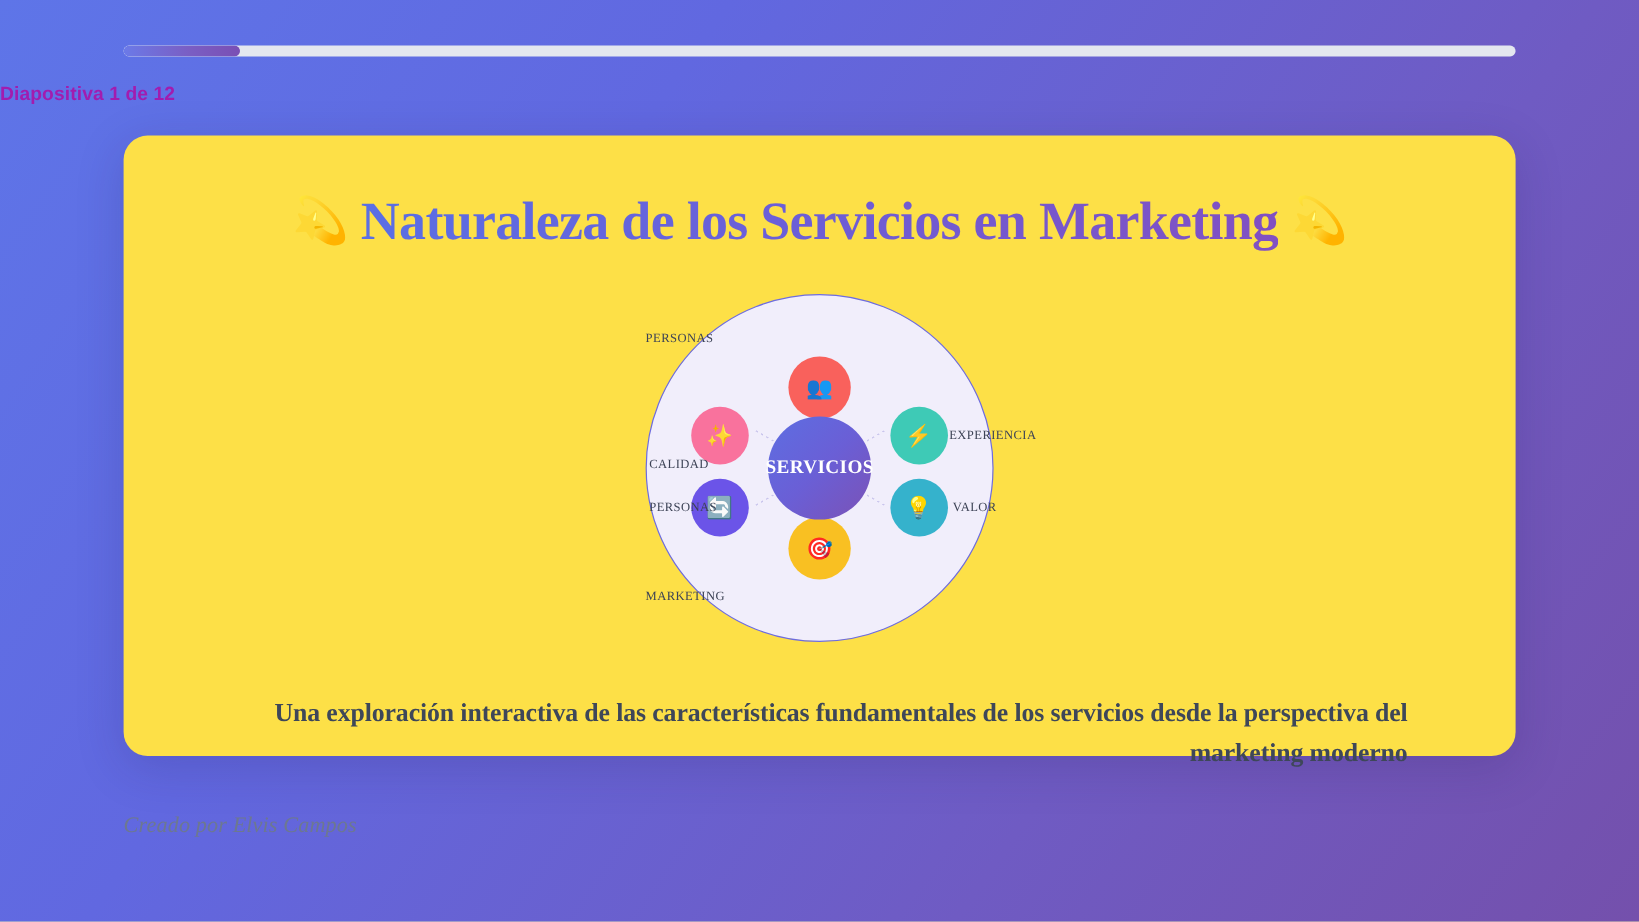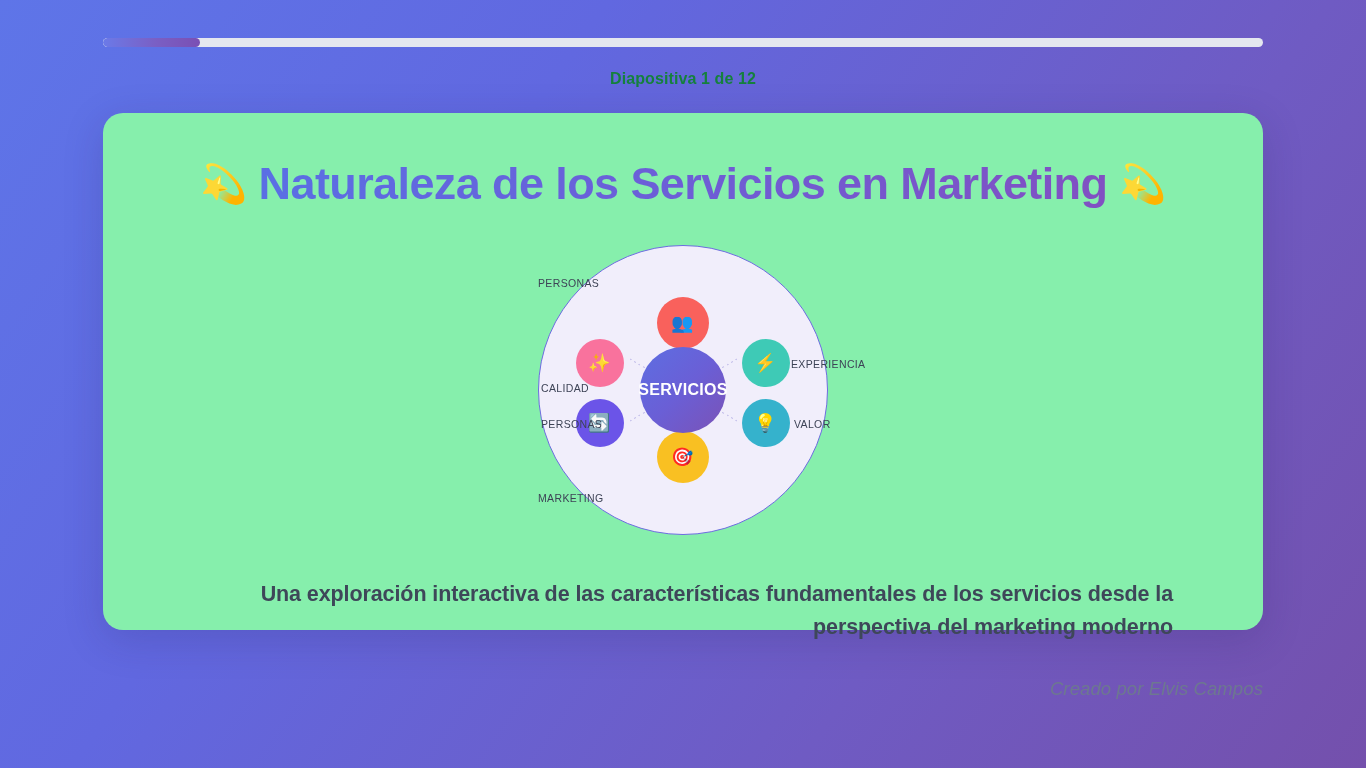--- a/index.html
+++ b/index.html
@@ -25,35 +25,35 @@
   #progress-fill {
     height:100%;
     width:8.33%;
     border-radius:6px;
     background: linear-gradient(90deg, #6b7ae8 0%, #7a5fc4 55%, #7a4fb4 100%);
   }
 
   #slide-counter {
     position:absolute;
     top:70px; left:0; width:100%;
-    text-align:center;
     font-size:16px;
     font-weight:bold;
-    color:#15803d;
+    color:#a21caf;
     letter-spacing:.1px;
   }
 
   
   #slide-card {
     position:absolute;
     left:103px; top:113px;
     width:1160px; height:517px;
-    background:#86efac;
+    background:#fde047;
     border-radius:20px;
     box-shadow:0 10px 40px rgba(40,30,90,.18);
+    font-family:Liberation Serif, serif;
   }
 
   
   #slide-title {
     position:absolute; top:45px; left:0; width:100%;
     text-align:center;
     font-size:45px;
     font-weight:bold;
     letter-spacing:-.6px;
     white-space:nowrap;
@@ -143,21 +143,21 @@
     text-align:right;
     font-size:21.5px;
     font-weight:bold;
     line-height:33px;
     color:#3e4759;
     letter-spacing:-.1px;
   }
   #slide-author {
     position:absolute;
     left:0; top:565px; width:100%;
-    text-align:right;
+    text-align:left;
     font-size:18.5px;
     font-style:italic;
     color:#6d7890;
     letter-spacing:.1px;
   }
 </style>
 </head>
 <body>
 
 <div id="progress-track">

